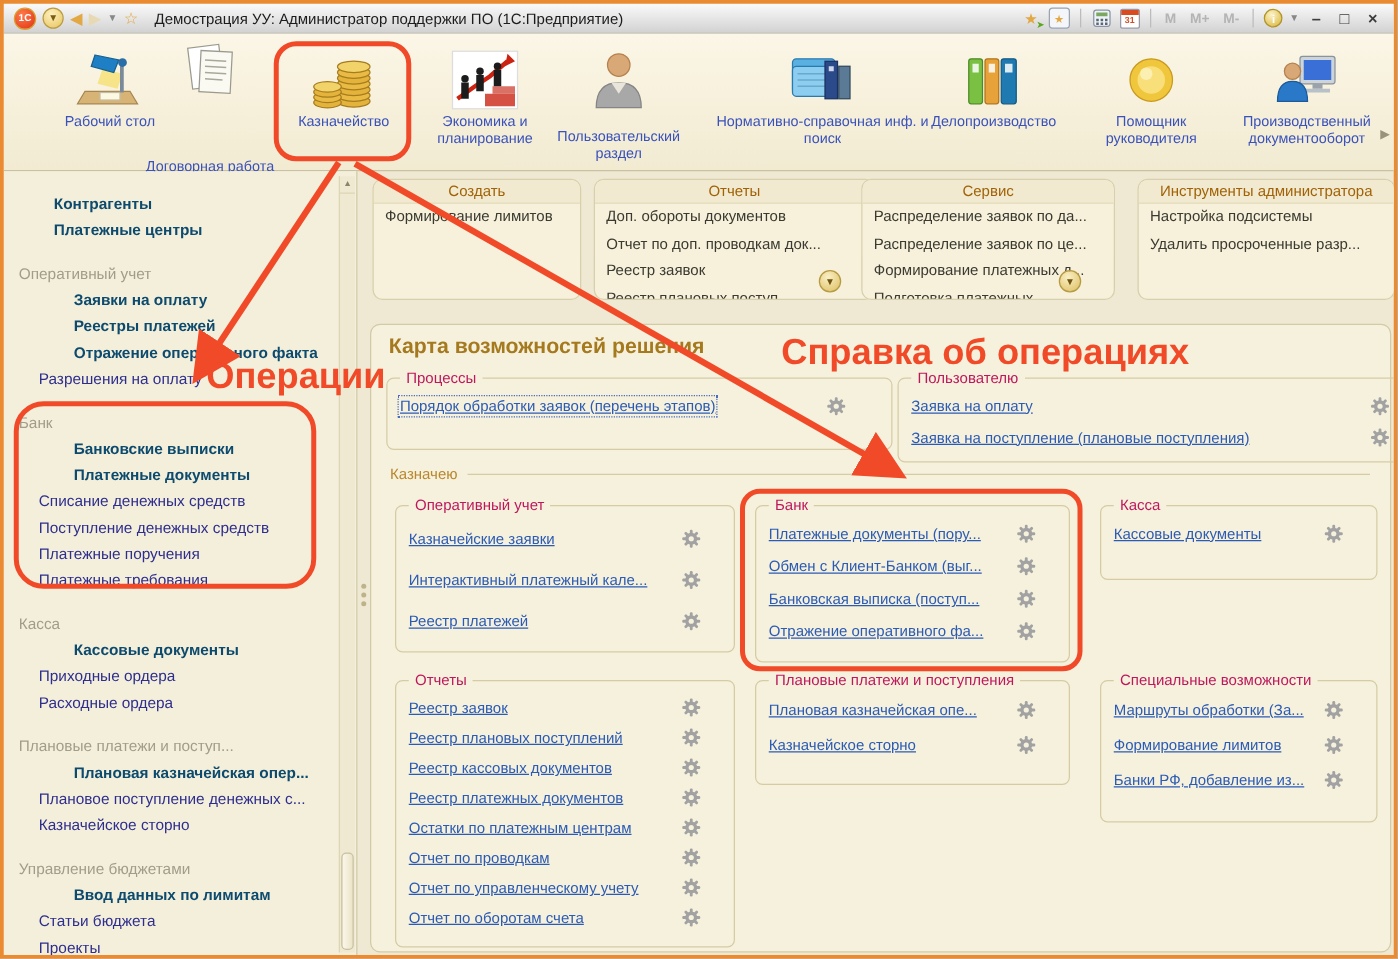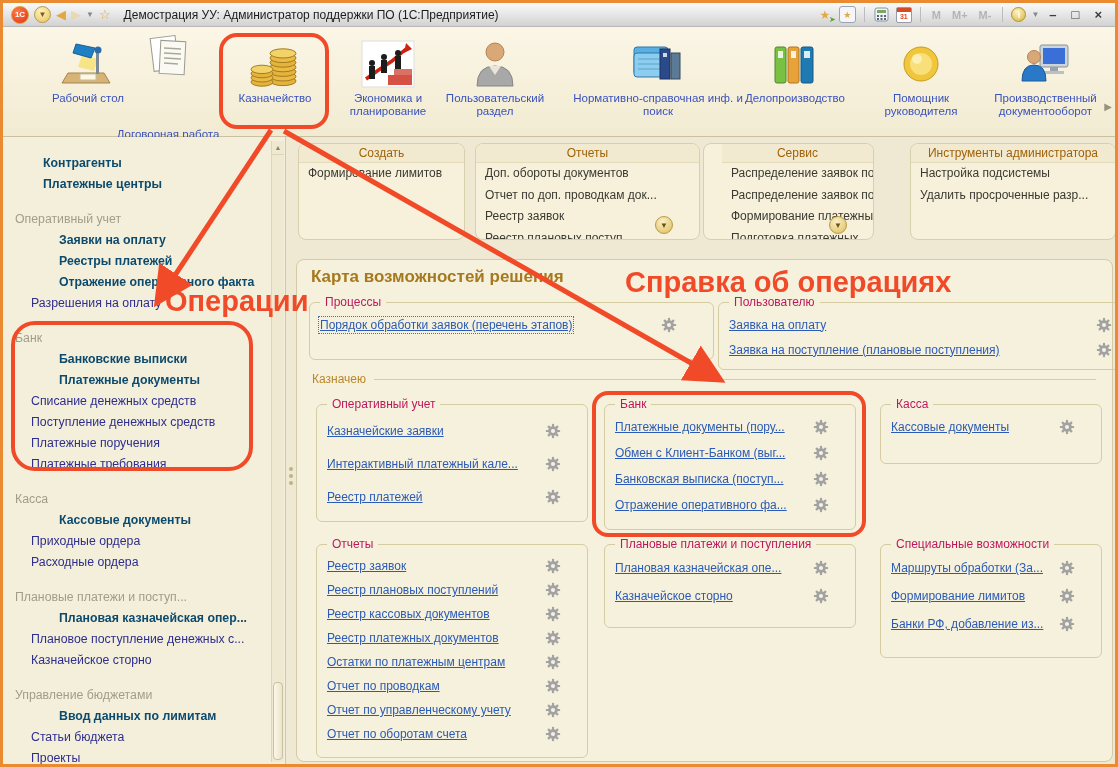--- a/index.html
+++ b/index.html
@@ -209,21 +209,21 @@
               <circle cx="24" cy="18" r="3"></circle>
               <rect x="21" y="21" width="6" height="13"></rect>
               <circle cx="38" cy="14" r="3"></circle>
               <rect x="35" y="17" width="6" height="13"></rect>
             </g>
           </svg>
       </div>
       <div class="rib-lbl">Экономика и планирование</div>
     </div>
 
-    <div class="rib-sec" style="left:432px;width:120px;">
+    <div class="rib-sec" style="left:432px;width:120px;gap:12px;">
       <div class="rib-ico">
         <svg width="56" height="50" viewBox="0 0 56 50">
             <circle cx="28" cy="13" r="9" fill="#d9a877" stroke="#b5824e"></circle>
             <path d="M10 47 Q10 27 28 27 Q46 27 46 47 Z" fill="#a8a8a8" stroke="#858585"></path>
             <path d="M22 27 L28 36 L34 27 Z" fill="#e9e5da"></path>
           </svg>
       </div>
       <div class="rib-lbl">Пользовательский раздел</div>
     </div>
 
@@ -346,21 +346,21 @@
     <div class="cmd-item">Формирование лимитов</div>
   </div>
   <div class="cmd" style="left:472px;width:225px;">
     <div class="cmd-head">Отчеты</div>
     <div class="cmd-item">Доп. обороты документов</div>
     <div class="cmd-item">Отчет по доп. проводкам док...</div>
     <div class="cmd-item">Реестр заявок</div>
     <div class="cmd-item">Реестр плановых поступ...</div>
     <div class="more-btn">▼</div>
   </div>
-  <div class="cmd" style="left:700px;width:171px;padding-left:18px;">
+  <div class="cmd" style="left:686px;width:203px;">
     <div class="cmd-head">Сервис</div>
     <div class="cmd-item">Распределение заявок по да...</div>
     <div class="cmd-item">Распределение заявок по це...</div>
     <div class="cmd-item">Формирование платежных д...</div>
     <div class="cmd-item">Подготовка платежных ...</div>
     <div class="more-btn">▼</div>
   </div>
   <div class="cmd" style="left:907px;width:206px;">
     <div class="cmd-head">Инструменты администратора</div>
     <div class="cmd-item">Настройка подсистемы</div>

